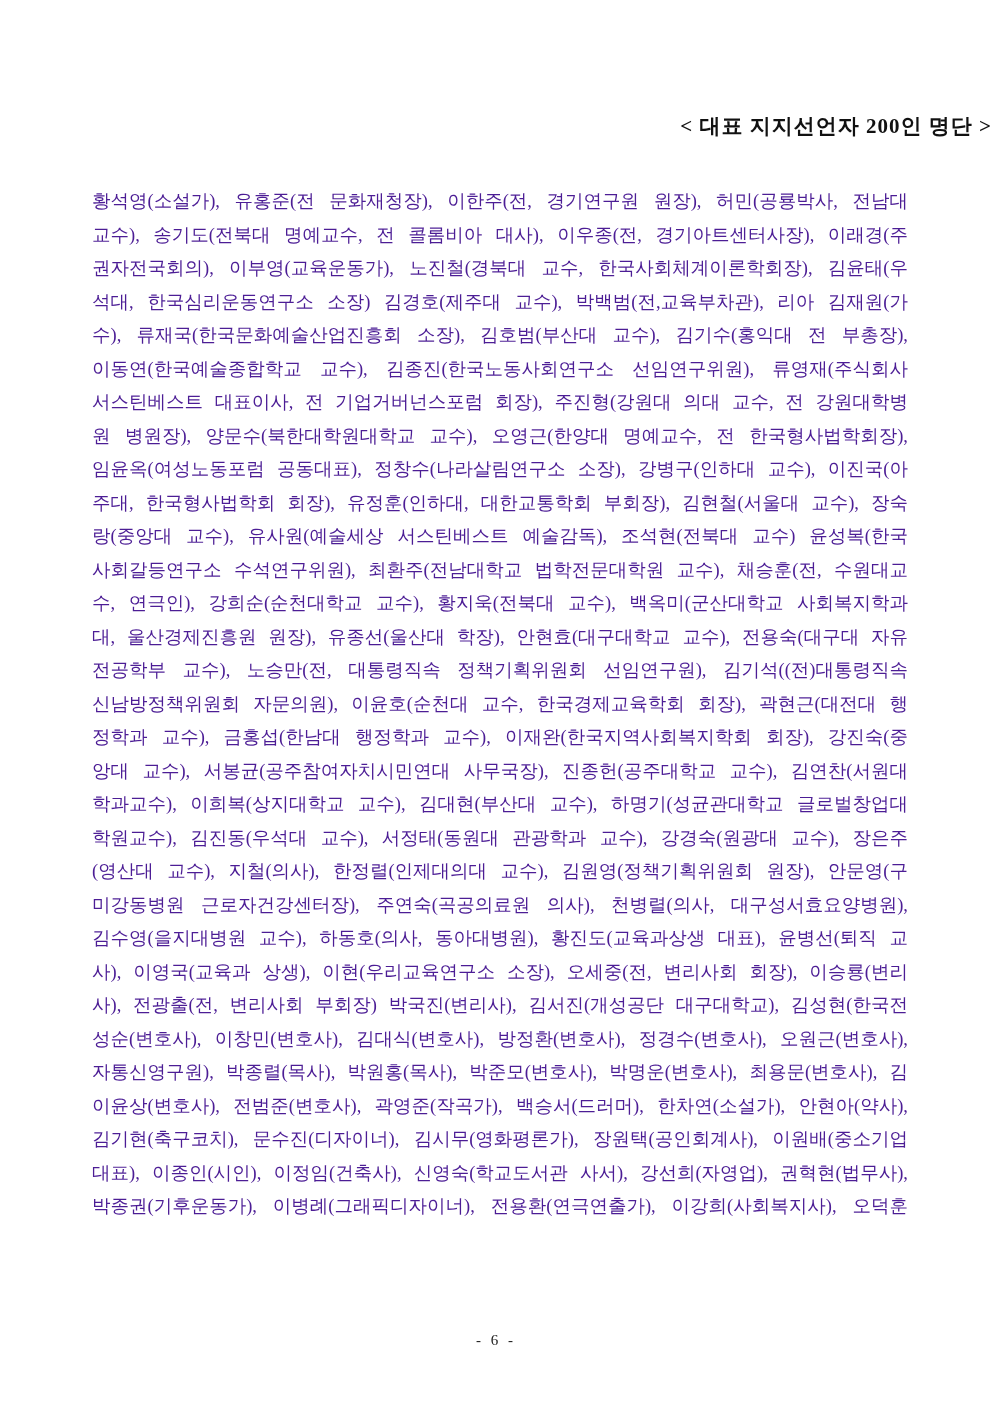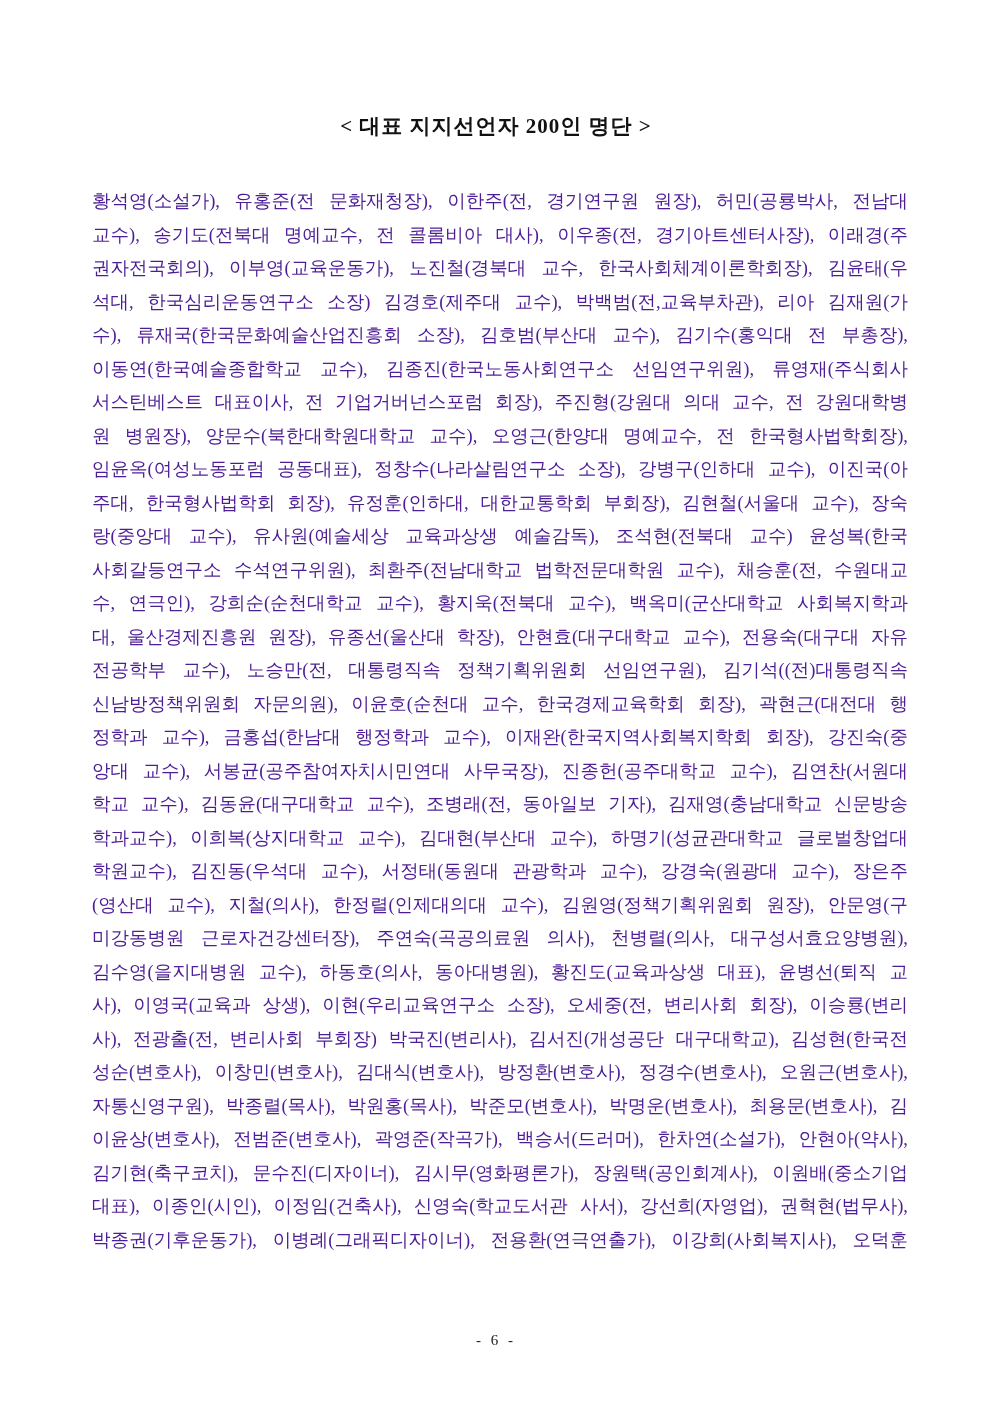--- a/index.html
+++ b/index.html
@@ -15,21 +15,21 @@
     color: #1a1a1a;
     font-family: "Liberation Serif", "DejaVu Serif", serif;
     overflow: hidden;
   }
   .doc-title {
     position: absolute;
     top: 112px;
     left: 0;
     width: 100%;
     margin: 0;
-    text-align: center;
+    text-align: right;
     font-size: 21px;
     font-weight: bold;
     letter-spacing: 1px;
     color: #111111;
   }
   .doc-body {
     position: absolute;
     top: 185px;
     left: 92px;
     width: 816px;
@@ -65,29 +65,28 @@
       <div class="text-line">황석영(소설가), 유홍준(전 문화재청장), 이한주(전, 경기연구원 원장), 허민(공룡박사, 전남대</div>
       <div class="text-line">교수), 송기도(전북대 명예교수, 전 콜롬비아 대사), 이우종(전, 경기아트센터사장), 이래경(주</div>
       <div class="text-line">권자전국회의), 이부영(교육운동가), 노진철(경북대 교수, 한국사회체계이론학회장), 김윤태(우</div>
       <div class="text-line">석대, 한국심리운동연구소 소장) 김경호(제주대 교수), 박백범(전,교육부차관), 리아 김재원(가</div>
       <div class="text-line">수), 류재국(한국문화예술산업진흥회 소장), 김호범(부산대 교수), 김기수(홍익대 전 부총장),</div>
       <div class="text-line">이동연(한국예술종합학교 교수), 김종진(한국노동사회연구소 선임연구위원), 류영재(주식회사</div>
       <div class="text-line">서스틴베스트 대표이사, 전 기업거버넌스포럼 회장), 주진형(강원대 의대 교수, 전 강원대학병</div>
       <div class="text-line">원 병원장), 양문수(북한대학원대학교 교수), 오영근(한양대 명예교수, 전 한국형사법학회장),</div>
       <div class="text-line">임윤옥(여성노동포럼 공동대표), 정창수(나라살림연구소 소장), 강병구(인하대 교수), 이진국(아</div>
       <div class="text-line">주대, 한국형사법학회 회장), 유정훈(인하대, 대한교통학회 부회장), 김현철(서울대 교수), 장숙</div>
-      <div class="text-line">랑(중앙대 교수), 유사원(예술세상 교육과상생 예술감독), 조석현(전북대 교수) 윤성복(한국</div>
+      <div class="text-line">랑(중앙대 교수), 유사원(예술세상 서스틴베스트 예술감독), 조석현(전북대 교수) 윤성복(한국</div>
       <div class="text-line">사회갈등연구소 수석연구위원), 최환주(전남대학교 법학전문대학원 교수), 채승훈(전, 수원대교</div>
       <div class="text-line">수, 연극인), 강희순(순천대학교 교수), 황지욱(전북대 교수), 백옥미(군산대학교 사회복지학과</div>
       <div class="text-line">대, 울산경제진흥원 원장), 유종선(울산대 학장), 안현효(대구대학교 교수), 전용숙(대구대 자유</div>
       <div class="text-line">전공학부 교수), 노승만(전, 대통령직속 정책기획위원회 선임연구원), 김기석((전)대통령직속</div>
       <div class="text-line">신남방정책위원회 자문의원), 이윤호(순천대 교수, 한국경제교육학회 회장), 곽현근(대전대 행</div>
       <div class="text-line">정학과 교수), 금홍섭(한남대 행정학과 교수), 이재완(한국지역사회복지학회 회장), 강진숙(중</div>
       <div class="text-line">앙대 교수), 서봉균(공주참여자치시민연대 사무국장), 진종헌(공주대학교 교수), 김연찬(서원대</div>
-      <div class="text-line">학교 교수), 김동윤(대구대학교 교수), 조병래(전, 동아일보 기자), 김재영(충남대학교 신문방송</div>
       <div class="text-line">학과교수), 이희복(상지대학교 교수), 김대현(부산대 교수), 하명기(성균관대학교 글로벌창업대</div>
       <div class="text-line">학원교수), 김진동(우석대 교수), 서정태(동원대 관광학과 교수), 강경숙(원광대 교수), 장은주</div>
       <div class="text-line">(영산대 교수), 지철(의사), 한정렬(인제대의대 교수), 김원영(정책기획위원회 원장), 안문영(구</div>
       <div class="text-line">미강동병원 근로자건강센터장), 주연숙(곡공의료원 의사), 천병렬(의사, 대구성서효요양병원),</div>
       <div class="text-line">김수영(을지대병원 교수), 하동호(의사, 동아대병원), 황진도(교육과상생 대표), 윤병선(퇴직 교</div>
       <div class="text-line">사), 이영국(교육과 상생), 이현(우리교육연구소 소장), 오세중(전, 변리사회 회장), 이승룡(변리</div>
       <div class="text-line">사), 전광출(전, 변리사회 부회장) 박국진(변리사), 김서진(개성공단 대구대학교), 김성현(한국전</div>
       <div class="text-line">성순(변호사), 이창민(변호사), 김대식(변호사), 방정환(변호사), 정경수(변호사), 오원근(변호사),</div>
       <div class="text-line">자통신영구원), 박종렬(목사), 박원홍(목사), 박준모(변호사), 박명운(변호사), 최용문(변호사), 김</div>
       <div class="text-line">이윤상(변호사), 전범준(변호사), 곽영준(작곡가), 백승서(드러머), 한차연(소설가), 안현아(약사),</div>

